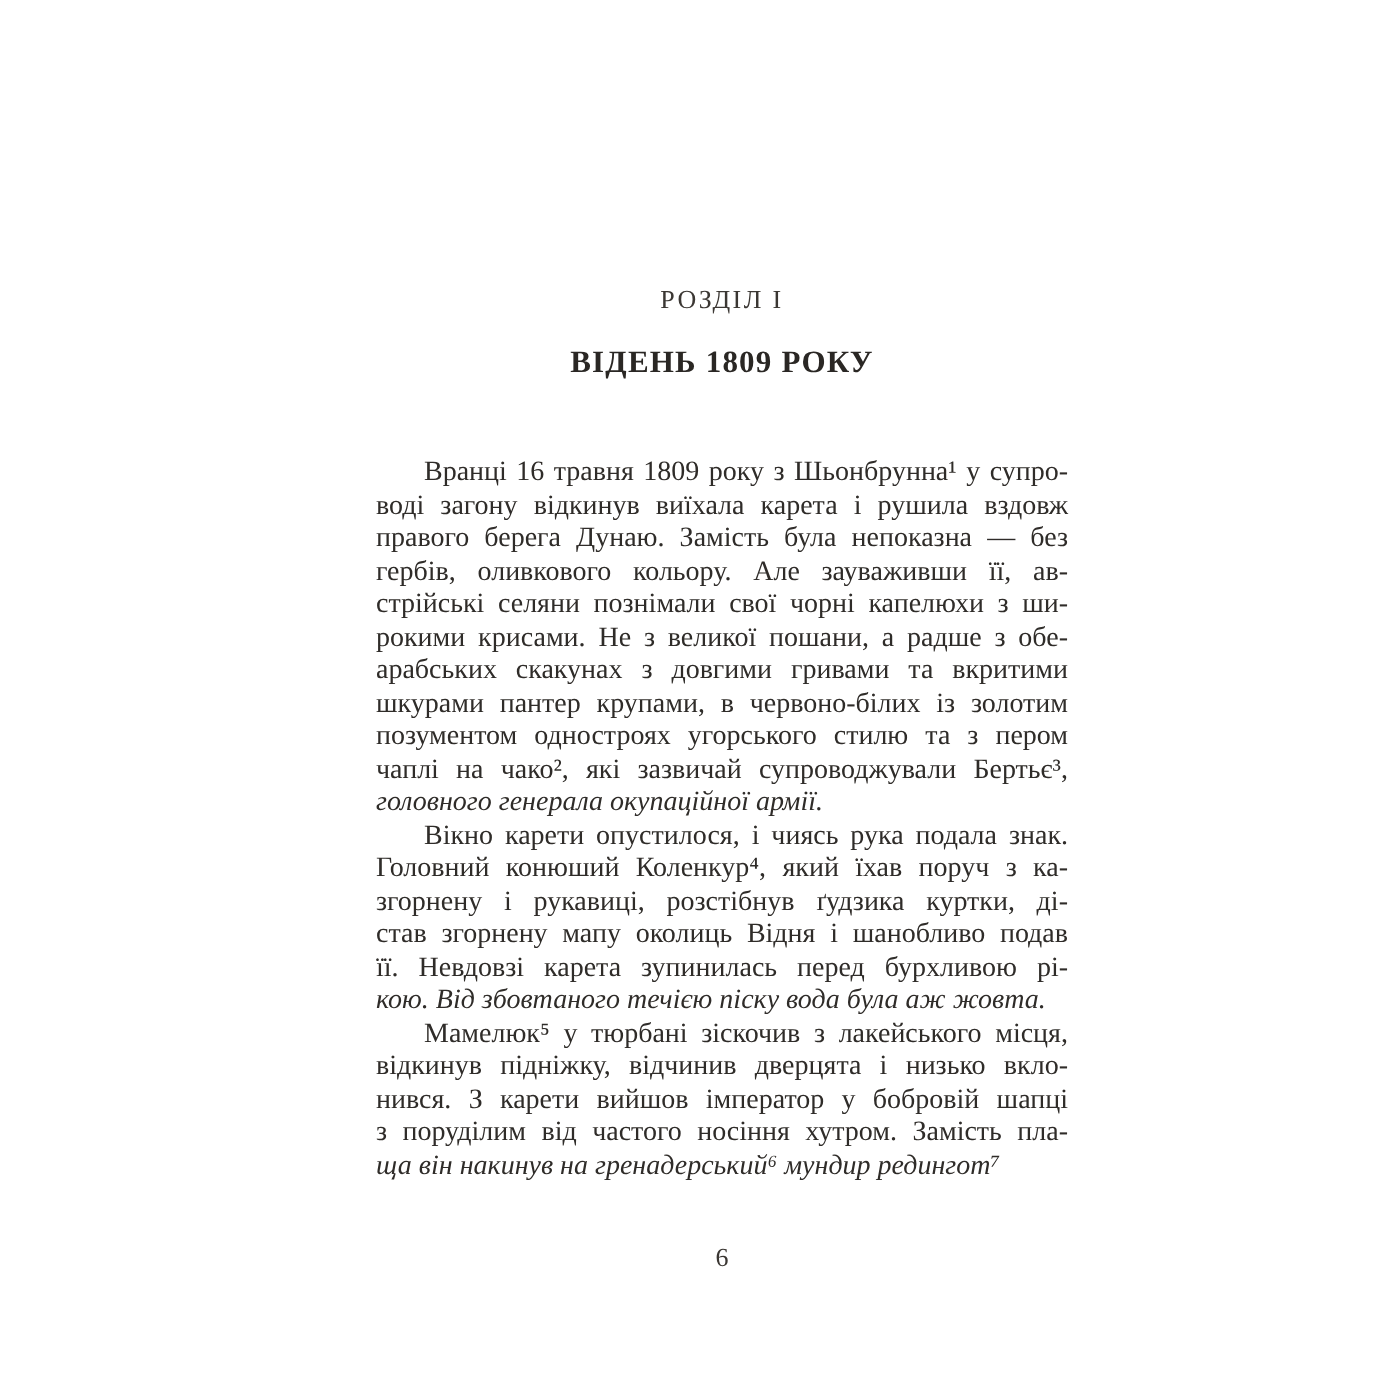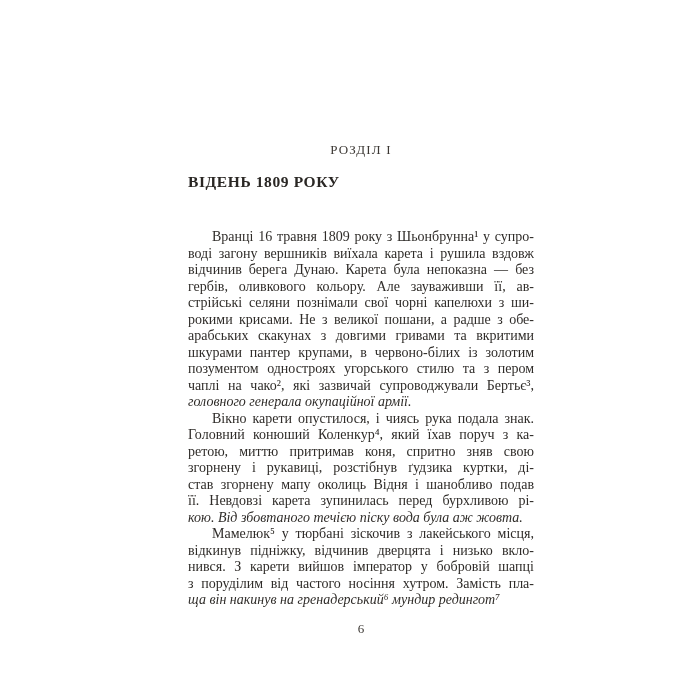--- a/index.html
+++ b/index.html
@@ -25,20 +25,21 @@
     font-size: 13px;
     letter-spacing: 1.2px;
     color: #3b3733;
     white-space: nowrap;
   }
   .book-title {
     position: absolute;
     left: 188px;
     width: 346px;
     top: 173px;
+    text-align: center;
     font-size: 15.5px;
     font-weight: bold;
     letter-spacing: 0.6px;
     color: #2a2724;
     white-space: nowrap;
   }
   .text-block {
     position: absolute;
     left: 188px;
     top: 210px;
@@ -70,34 +71,33 @@
 <body>
 
 <div class="page">
 
   <div class="chapter-heading">РОЗДІЛ І</div>
 
   <div class="book-title">ВІДЕНЬ 1809 РОКУ</div>
 
   <div class="text-block">
     <div class="line p-start">Вранці 16 травня 1809 року з Шьонбрунна¹ у супро-</div>
-    <div class="line">воді загону вершників виїхала карета і рушила вздовж</div>
-    <div class="line">відчинив берега Дунаю. Карета була непоказна — без</div>
+    <div class="line">воді загону відкинув виїхала карета і рушила вздовж</div>
+    <div class="line">правого берега Дунаю. Замість була непоказна — без</div>
     <div class="line">гербів, оливкового кольору. Але зауваживши її, ав-</div>
     <div class="line">стрійські селяни познімали свої чорні капелюхи з ши-</div>
     <div class="line">рокими крисами. Не з великої пошани, а радше з обе-</div>
     <div class="line">арабських скакунах з довгими гривами та вкритими</div>
     <div class="line">шкурами пантер крупами, в червоно-білих із золотим</div>
     <div class="line">позументом одностроях угорського стилю та з пером</div>
     <div class="line">чаплі на чако², які зазвичай супроводжували Бертьє³,</div>
     <div class="line p-end">головного генерала окупаційної армії.</div>
 
     <div class="line p-start">Вікно карети опустилося, і чиясь рука подала знак.</div>
     <div class="line">Головний конюший Коленкур⁴, який їхав поруч з ка-</div>
-    <div class="line">ретою, миттю притримав коня, спритно зняв свою</div>
     <div class="line">згорнену і рукавиці, розстібнув ґудзика куртки, ді-</div>
     <div class="line">став згорнену мапу околиць Відня і шанобливо подав</div>
     <div class="line">її. Невдовзі карета зупинилась перед бурхливою рі-</div>
     <div class="line p-end">кою. Від збовтаного течією піску вода була аж жовта.</div>
 
     <div class="line p-start">Мамелюк⁵ у тюрбані зіскочив з лакейського місця,</div>
     <div class="line">відкинув підніжку, відчинив дверцята і низько вкло-</div>
     <div class="line">нився. З карети вийшов імператор у бобровій шапці</div>
     <div class="line">з поруділим від частого носіння хутром. Замість пла-</div>
     <div class="line p-end">ща він накинув на гренадерський⁶ мундир редингот⁷</div>

